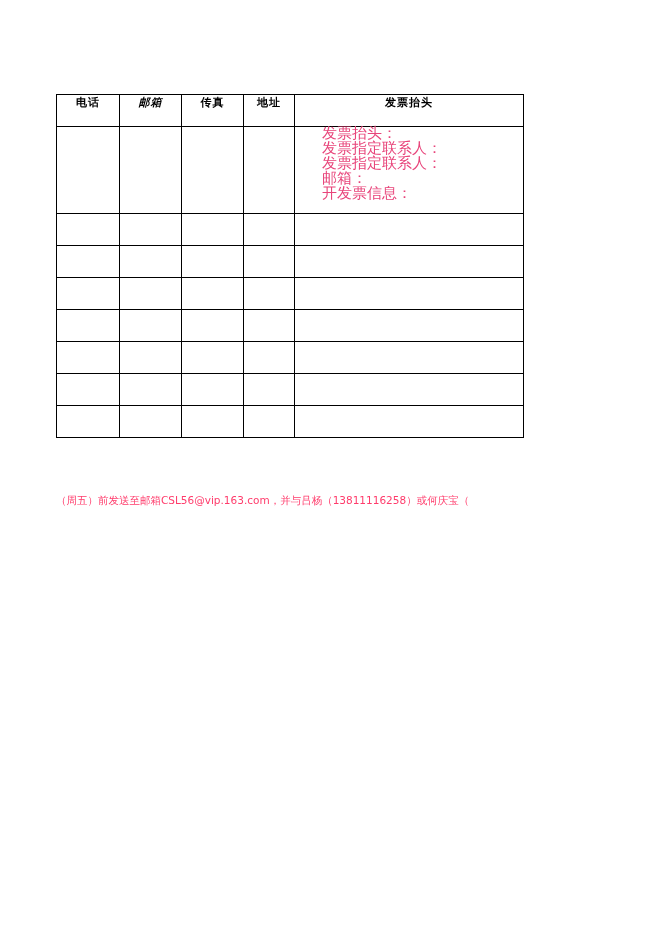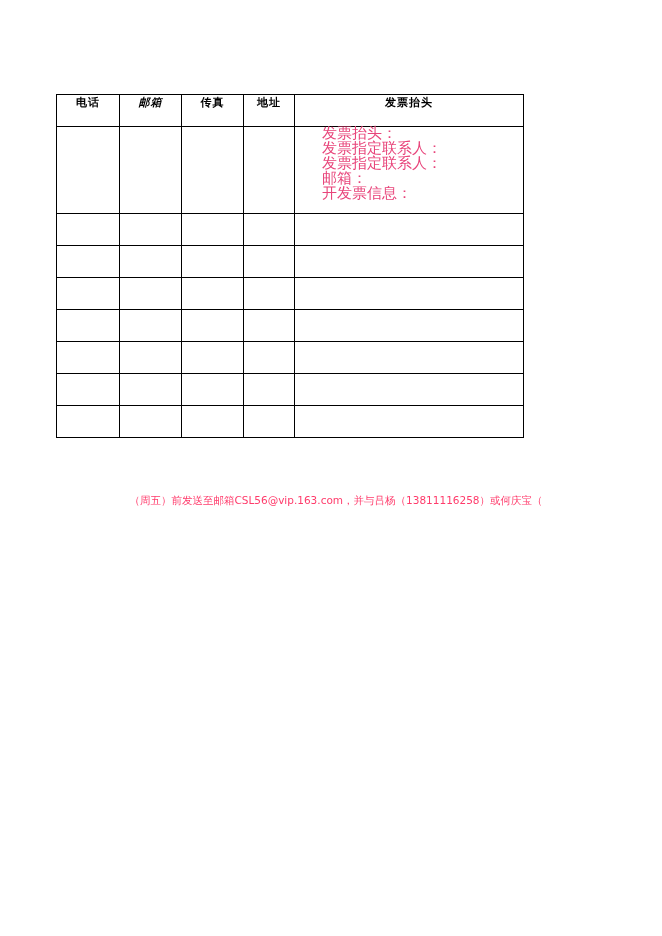--- a/index.html
+++ b/index.html
@@ -72,21 +72,20 @@
   .note {
     position: absolute;
     left: 56px;
     top: 492px;
     width: 560px;
     font-size: 10.5px;
     line-height: 16px;
     color: #ff3b6b;
     font-family: "DejaVu Sans", sans-serif;
     white-space: nowrap;
-    text-align: center;
   }
 </style>
 </head>
 <body>
 
 <div class="page">
 
   <div class="table-wrap">
     <table class="sheet">
       <thead>

